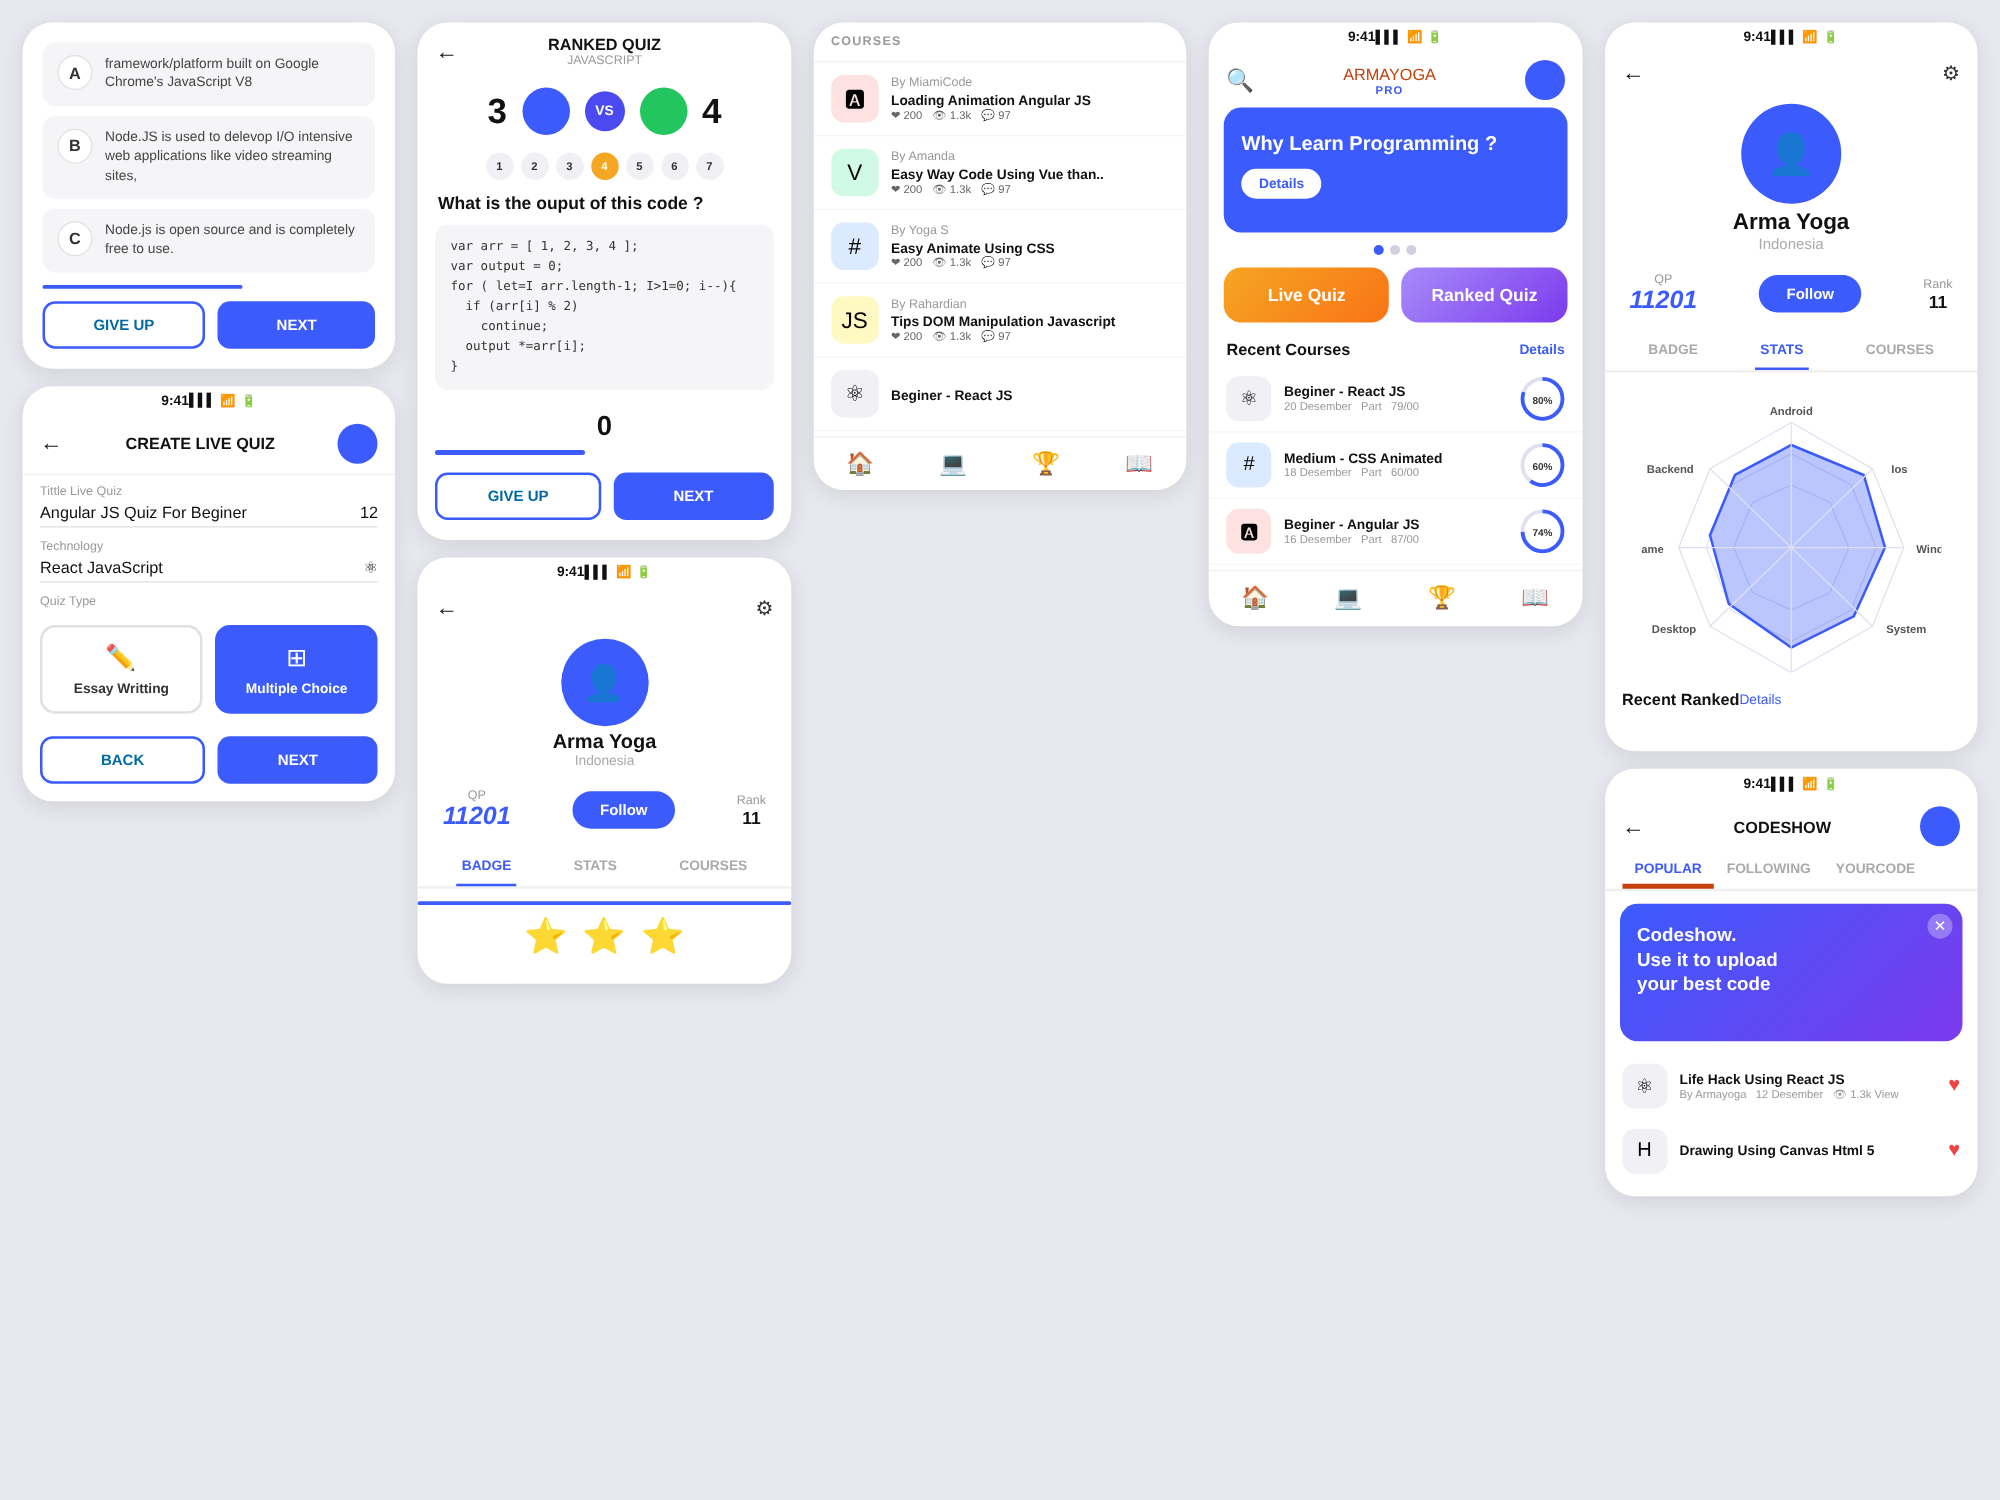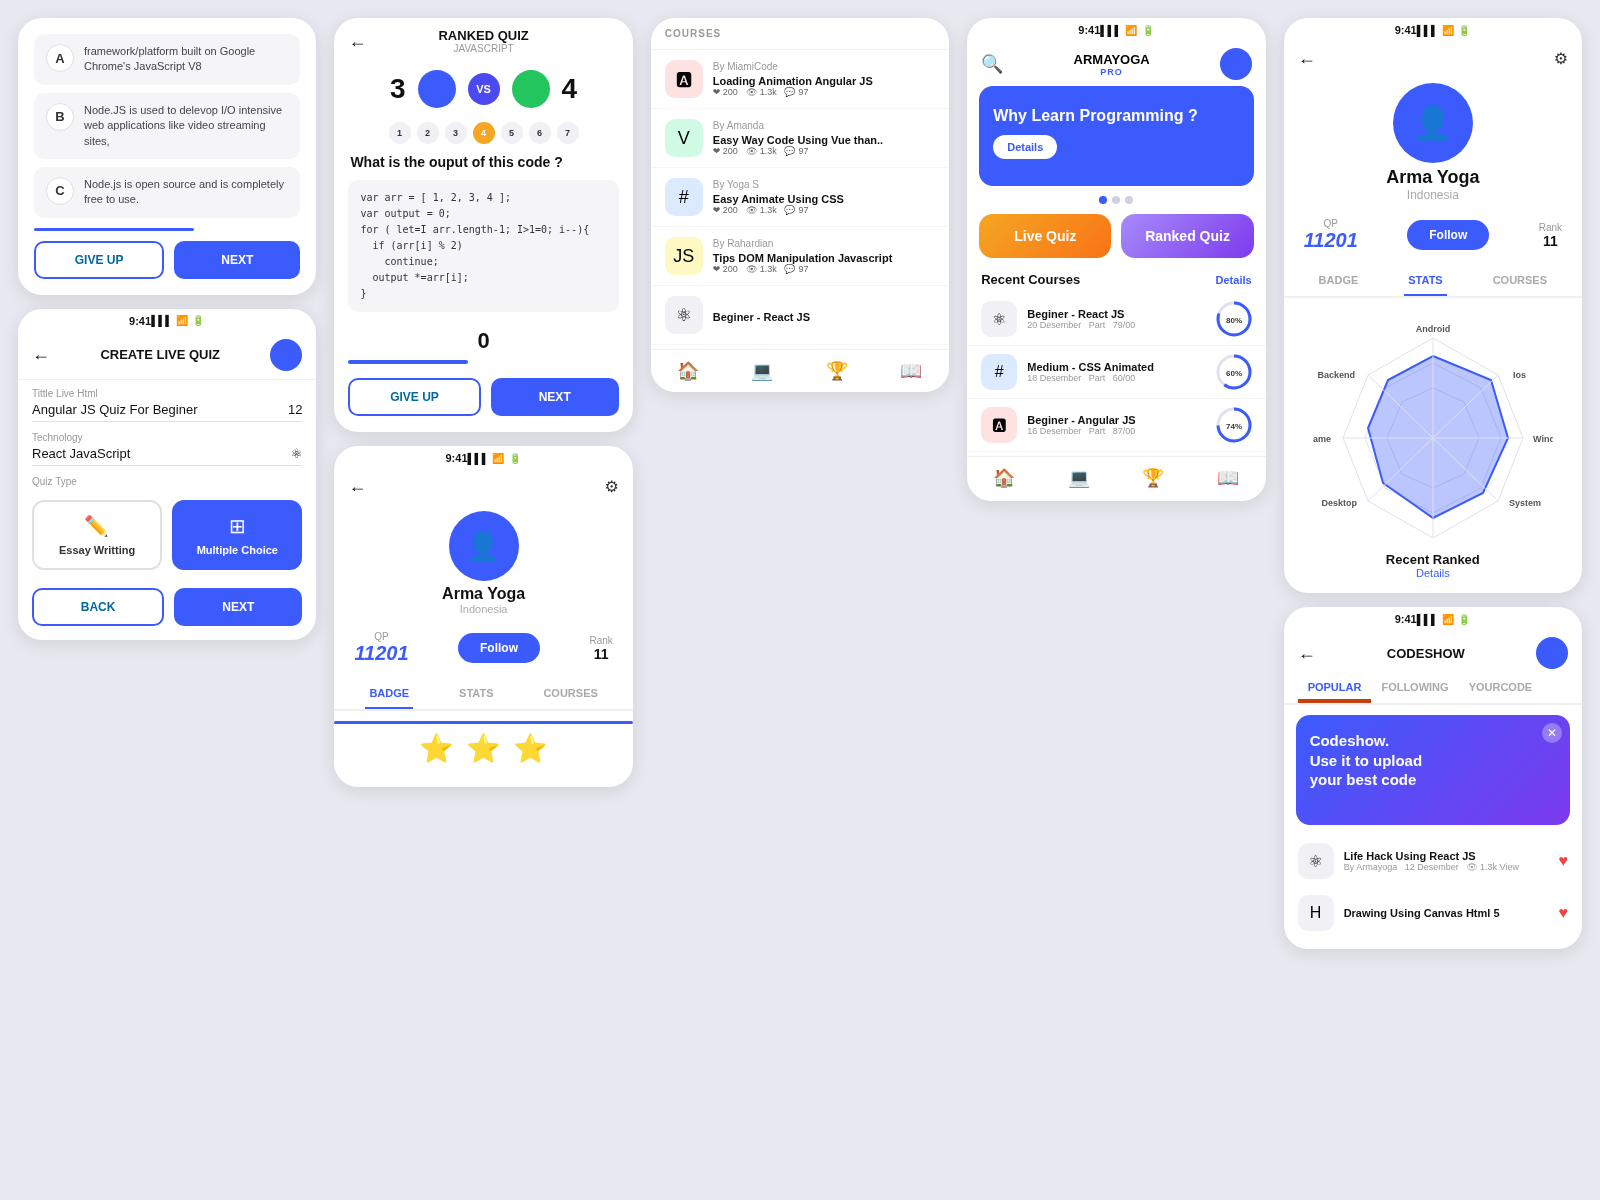--- a/index.html
+++ b/index.html
@@ -243,21 +243,21 @@
       overflow: hidden;
       box-shadow: 0 4px 18px rgba(0,0,0,0.10);
       padding: 0 0 10px;
     }
     .hp-header {
       display: flex; align-items: center; justify-content: space-between;
       padding: 10px 14px 6px;
     }
     .hp-search { font-size: 18px; color: #333; cursor: pointer; }
     .hp-title-block { text-align: center; }
-    .hp-brand { font-weight: 700; font-size: 13px; color: #000000; }
+    .hp-brand { font-weight: 400; font-size: 13px; color: #c2410c; }
     .hp-sub { font-size: 9px; color: #3b5bfc; font-weight: 700; letter-spacing: 1px; }
     .hp-avatar { width: 32px; height: 32px; border-radius: 50%; background: #3b5bfc; }
     .banner-card {
       margin: 0 12px 10px;
       border-radius: 14px;
       background: #3b5bfc;
       padding: 20px 14px;
       color: #fff;
       position: relative;
       overflow: hidden;
@@ -360,21 +360,21 @@
     .code-icon { width: 36px; height: 36px; border-radius: 10px; background: #f0f0f5; display: flex; align-items: center; justify-content: center; font-size: 16px; flex-shrink: 0; }
     .code-info { flex: 1; }
     .code-title { font-size: 11px; font-weight: 600; color: #111; }
     .code-meta { font-size: 9px; color: #999; }
     .code-heart { color: #ef4444; font-size: 16px; }
 
     .recent-ranked-section {
       padding: 4px 14px 0;
     }
     .rr-header {
-      display: flex; justify-content: flex-start; align-items: center; margin-bottom: 0; flex-direction: column;
+      display: flex; justify-content: flex-start; align-items: center; margin-bottom: 20px;
     }
     .rr-title { font-size: 13px; font-weight: 700; color: #111; }
     .rr-details { font-size: 11px; color: #3b5bfc; cursor: pointer; }
   </style>
 </head>
 <body>
 
 <div class="col1">
 
   <div class="quiz-answer-phone phone">
@@ -405,21 +405,21 @@
         <span>📶</span>
         <span>🔋</span>
       </div>
     </div>
     <div class="clq-header">
       <span class="clq-back">←</span>
       <span class="clq-title">CREATE LIVE QUIZ</span>
       <div class="clq-avatar"></div>
     </div>
     <div class="clq-field">
-      <div class="clq-label">Tittle Live Html</div>
+      <div class="clq-label">Tittle Live Quiz</div>
       <div class="clq-value">
         <span>Angular JS Quiz For Beginer</span>
         <span>12</span>
       </div>
     </div>
     <div class="clq-field">
       <div class="clq-label">Technology</div>
       <div class="clq-value">
         <span>React JavaScript</span>
         <span>⚛</span>

